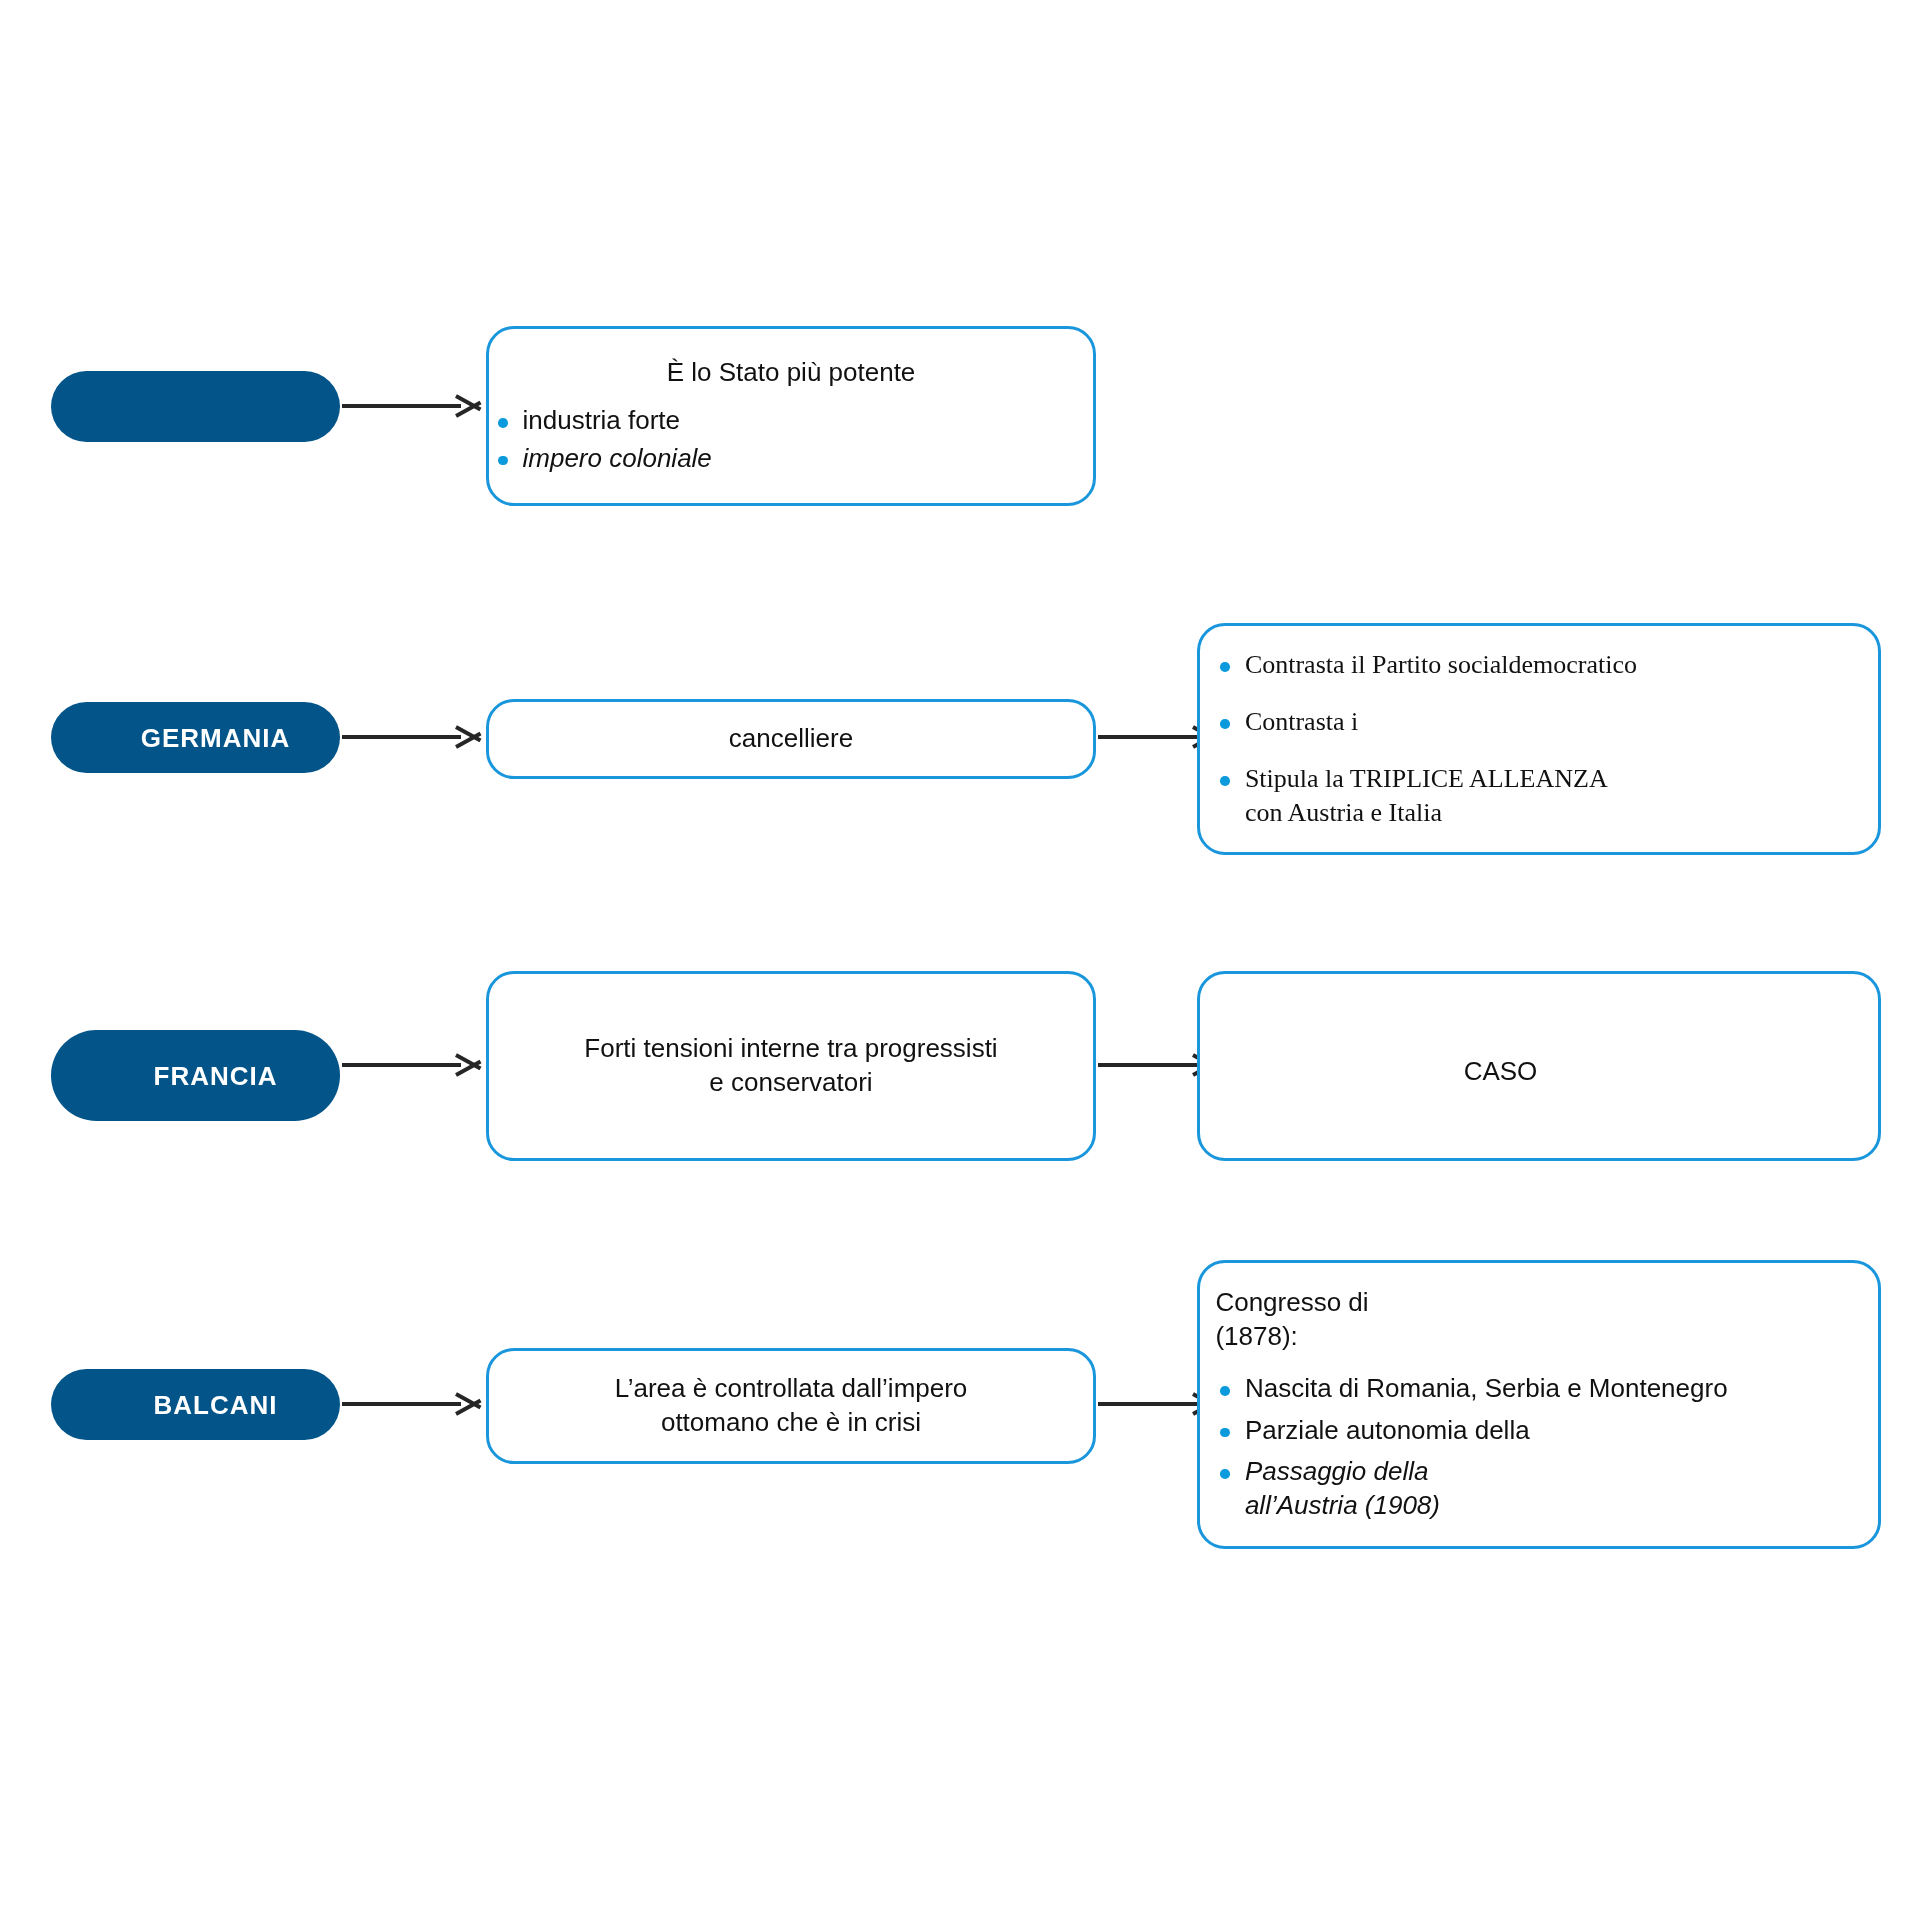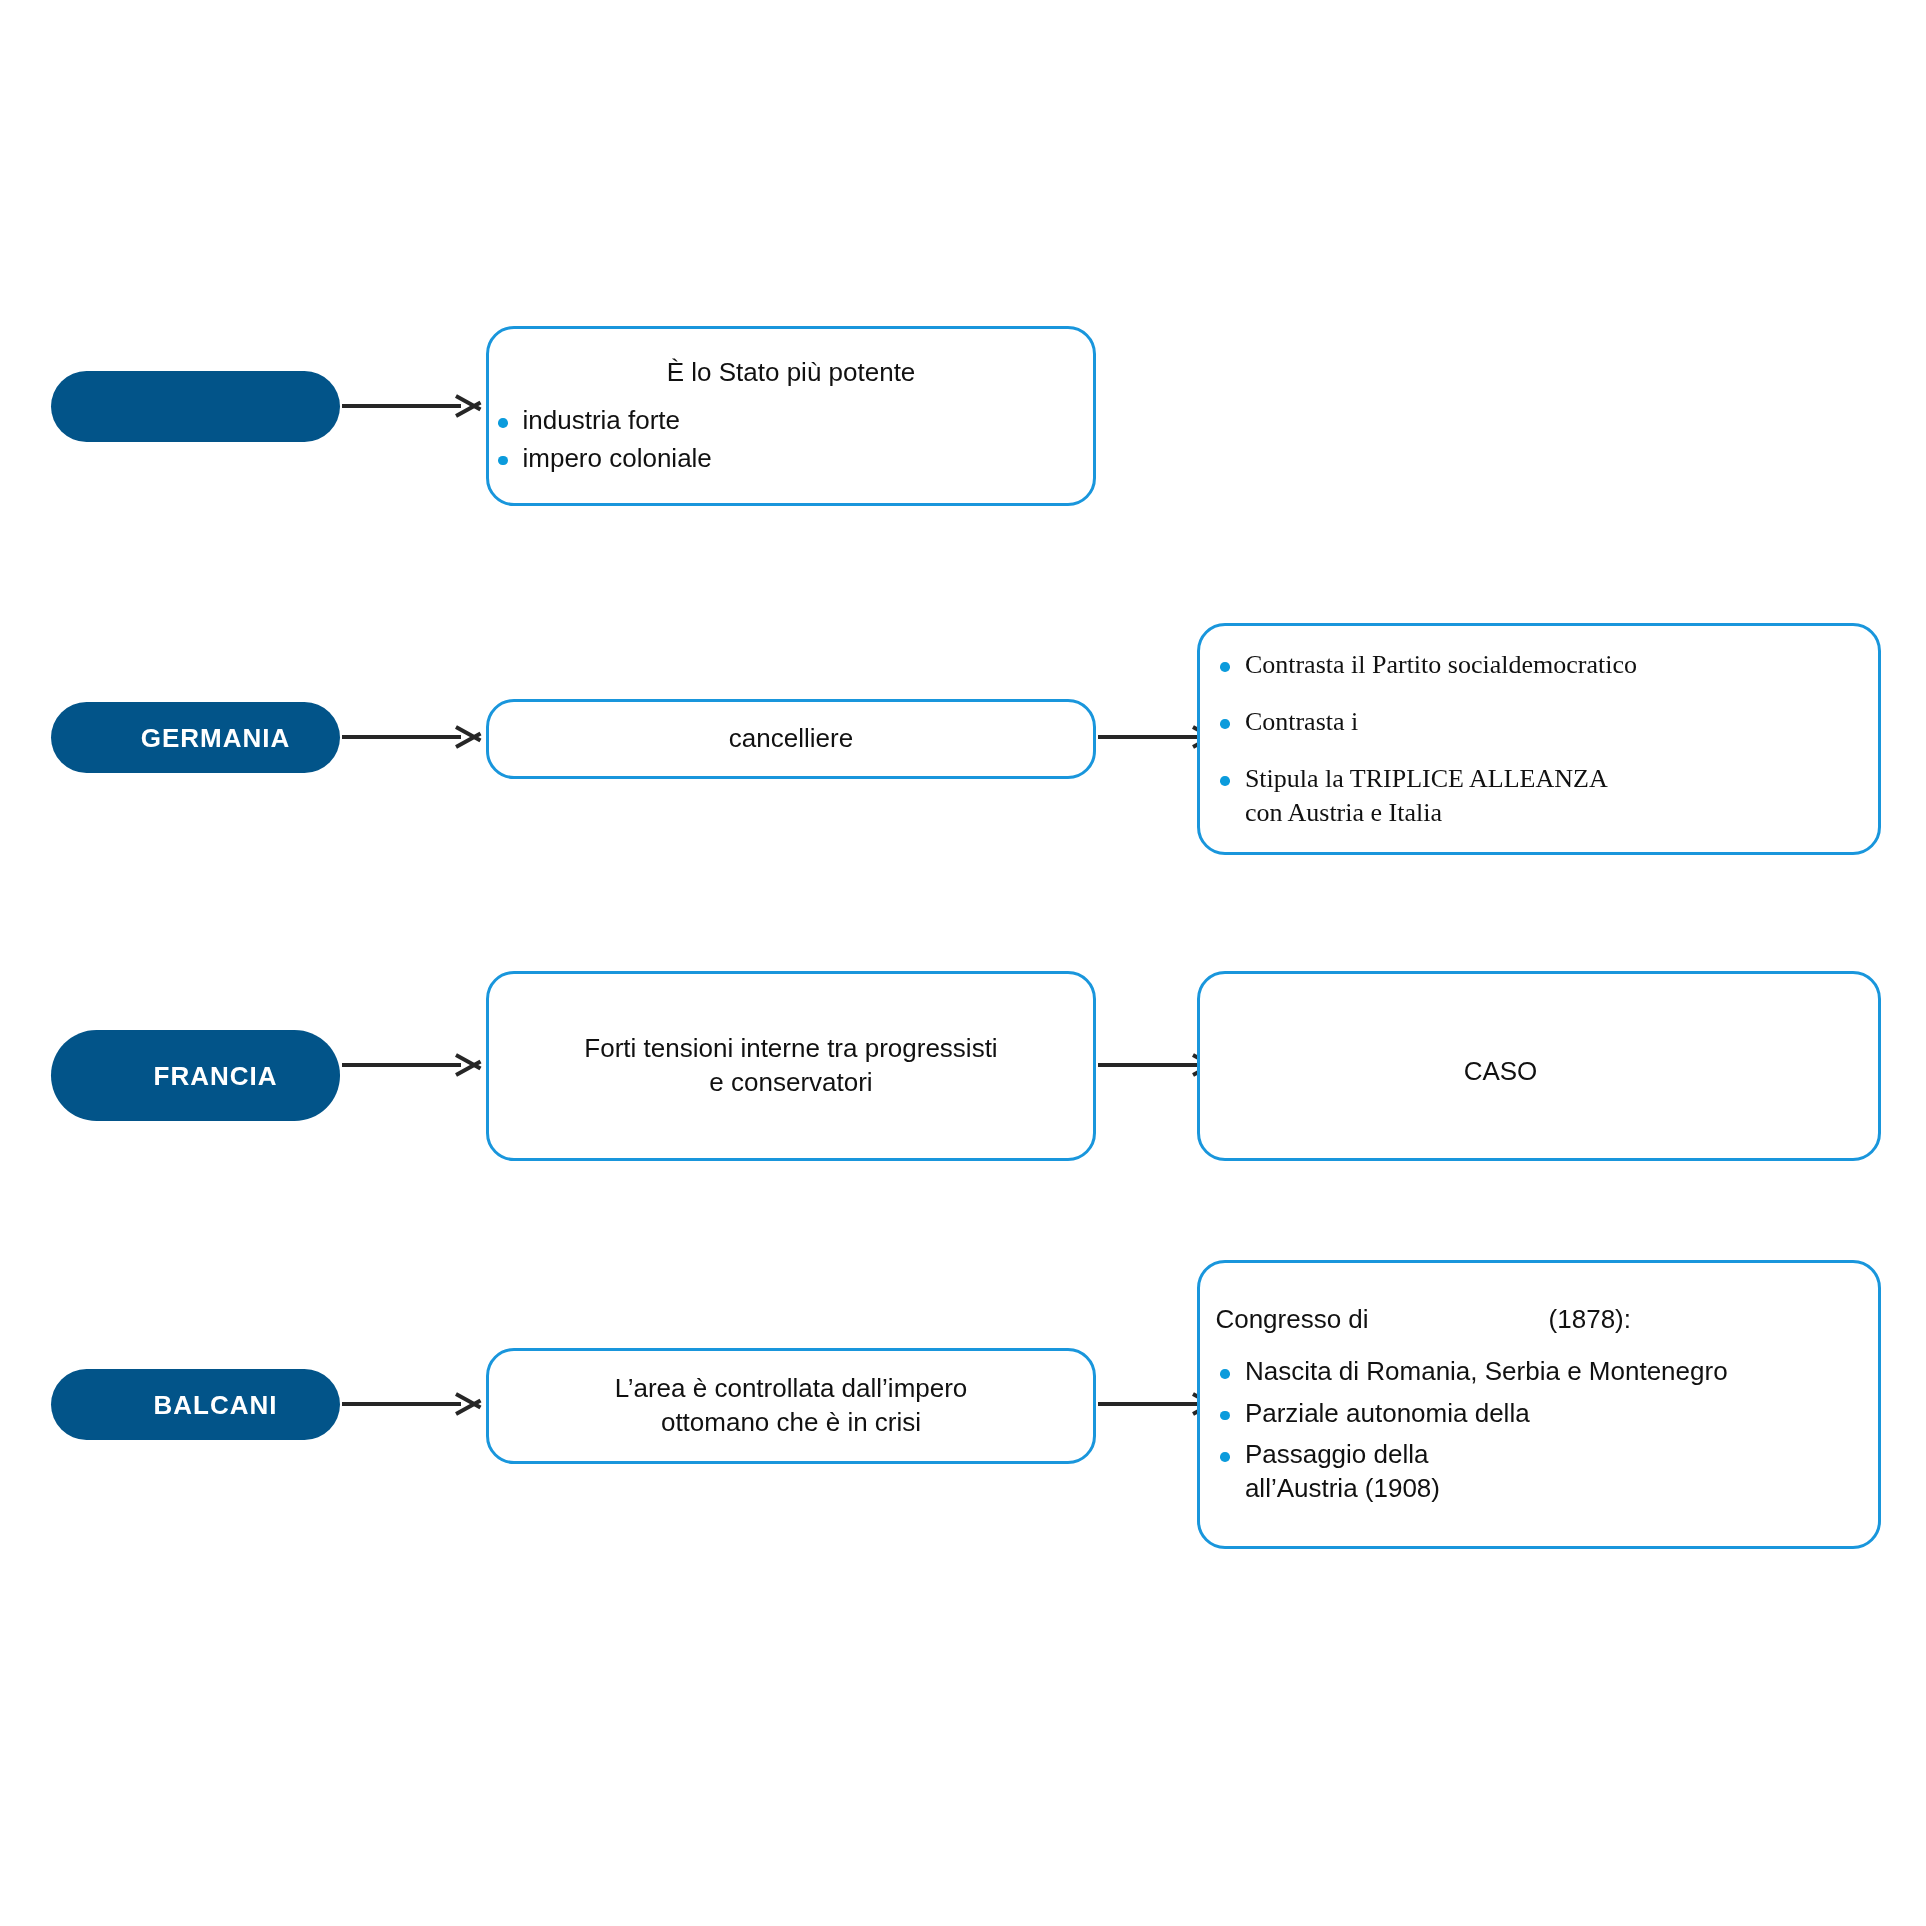--- a/index.html
+++ b/index.html
@@ -103,21 +103,21 @@
     left: 5.1px;
     top: 14px;
     width: 9.6px;
     height: 9.6px;
     border-radius: 50%;
     background: #0B9BDC;
   }
   ul.bullets.tight > li { margin-bottom: 3.9px; }
   ul.bullets.loose > li { margin-bottom: 23px; }
   ul.bullets.loose > li:last-child { margin-bottom: 0; }
-  ul.bullets.tight > li:last-child { margin-bottom: 0; }
+  ul.bullets.tight > li:last-child { margin-bottom: 0; font-style: italic; }
   li .sub { display: block; }
 
   
   .arrow {
     position: absolute;
     height: 0;
   }
   .arrow .shaft {
     position: absolute;
     left: 0;
@@ -259,21 +259,21 @@
     </div>
   </div>
 
   <div class="arrow" style="left:1098px; top:1404px; width:128px;">
     <span class="shaft" style="width:100px;"></span>
     <span class="head" style="left:95px;"></span>
   </div>
 
   <div class="obox" style="left:1197px; top:1260px; width:684px; height:289px;">
     <div class="obox-inner" style="padding:0 15.4px;">
-      <div class="left-head" style="margin-bottom:22px;">
+      <div class="left-head" style="margin-bottom:22px;flex-direction:column;">
         <span>Congresso di</span>
         <span class="gapfill" style="width:180px;"></span>
         <span>(1878):</span>
       </div>
       <ul class="bullets tight" style="margin-top:-3.9px;">
         <li style="margin-bottom:7.7px;">
           <span>Nascita di Romania, Serbia e Montenegro</span>
         </li>
         <li style="margin-bottom:7.7px;">
           <span>Parziale autonomia della</span>

